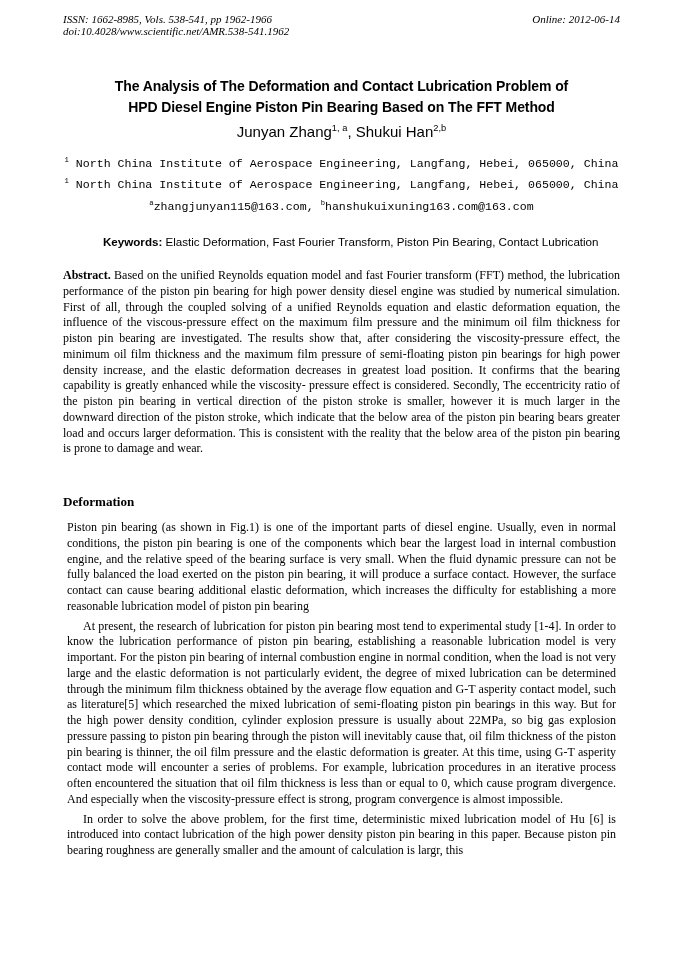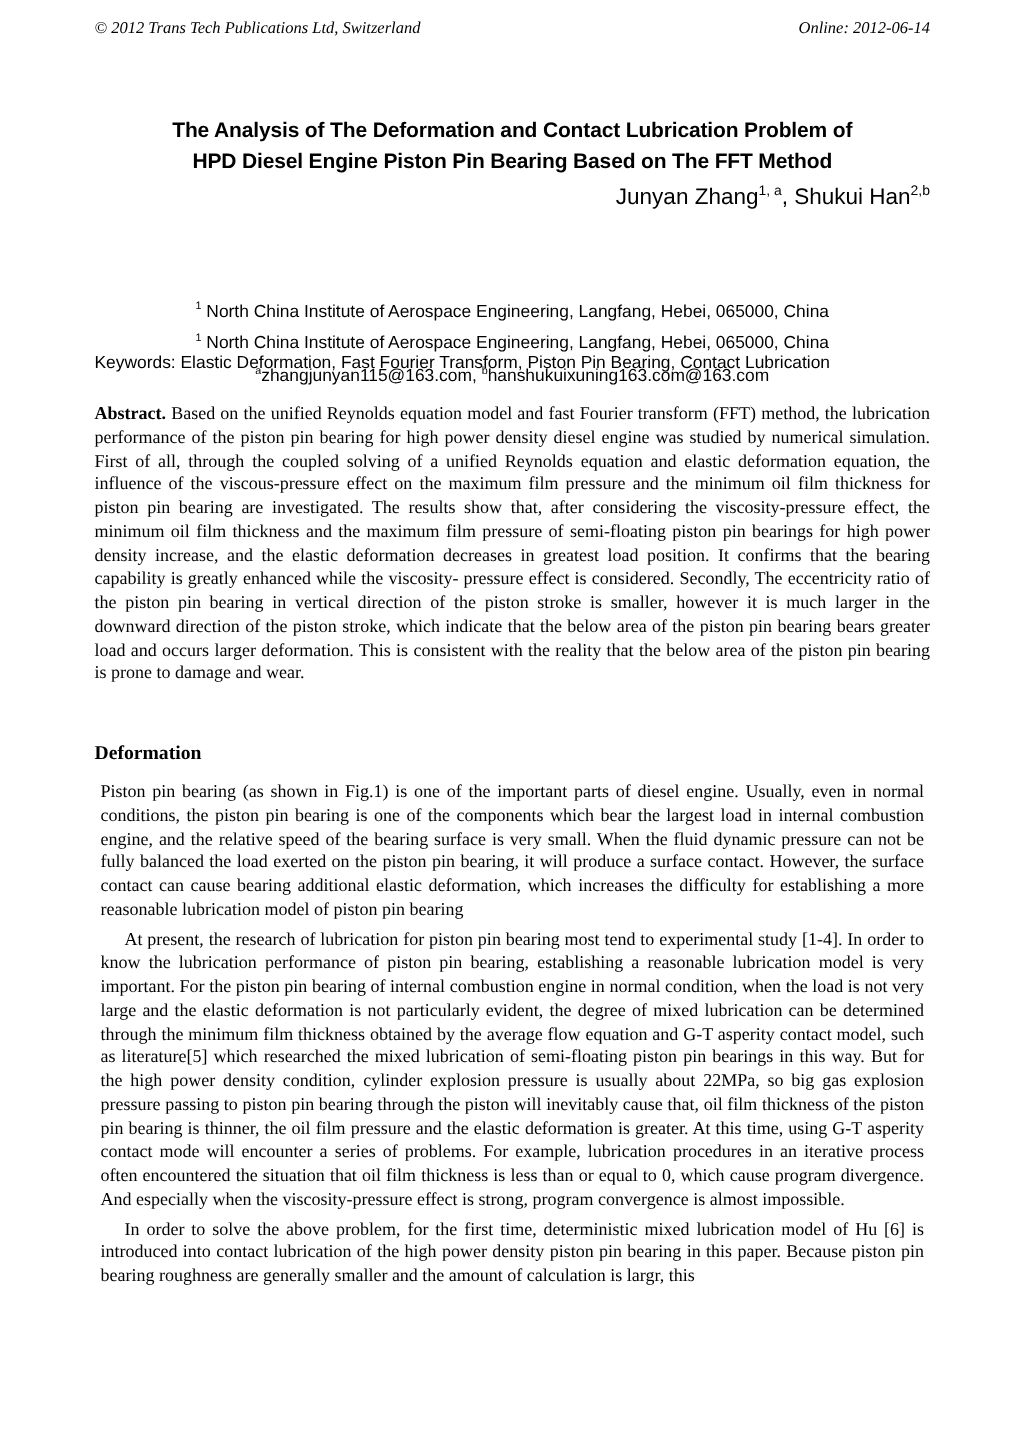--- a/index.html
+++ b/index.html
@@ -4,48 +4,49 @@
 <style>
   html, body { margin: 0; padding: 0; background: #ffffff; }
   body { width: 678px; height: 959px; position: relative; overflow: hidden; color: #000; }
   .page { position: absolute; left: 63px; top: 0; width: 557px; }
   .hdr { position: absolute; top: 13px; left: 0; width: 557px;
          font-family: "Liberation Serif", serif; font-style: italic; font-size: 11px; line-height: 12px; }
   .hdr .left { position: absolute; left: 0; top: 0; }
   .hdr .right { position: absolute; right: 0; top: 0; }
   .title { position: absolute; top: 76px; left: 0; width: 557px; text-align: center;
            font-family: "Liberation Sans", sans-serif; font-weight: bold; font-size: 14px; line-height: 21px; letter-spacing: -0.1px; }
-  .authors { position: absolute; top: 123px; left: 0; width: 557px; text-align: right;
+  .authors { position: absolute; top: 123px; left: 0; width: 557px; text-align: center;
              font-family: "Liberation Sans", sans-serif; font-size: 15px; line-height: 18px; }
   .affil { position: absolute; left: 0; width: 557px; text-align: center;
-           font-family: Liberation Sans, sans-serif; font-size: 11.6px; line-height: 14px; margin-top: 44px; }
+           font-family: Liberation Mono, monospace; font-size: 11.6px; line-height: 14px; }
   .affil1 { top: 157px; }
   .affil2 { top: 178px; }
   .emails { top: 200px; }
   sup { font-size: 0.62em; vertical-align: super; line-height: 0; }
   .keywords { position: absolute; top: 235px; left: 0; width: 560px;
               font-family: "Liberation Sans", sans-serif; font-size: 11.6px; line-height: 14px; white-space: nowrap; }
-  .keywords b { font-weight: normal; }
+  .keywords b { font-weight: bold; margin-left: 40px; }
   .body-text { font-family: "Liberation Serif", serif; font-size: 12px; line-height: 15.75px; text-align: justify; }
   .abstract { position: absolute; top: 268px; left: 0; width: 557px; }
   .abstract b { font-weight: bold; }
   .section-h { position: absolute; top: 494px; left: 0;
                font-family: "Liberation Serif", serif; font-weight: bold; font-size: 13.1px; }
   .intro { position: absolute; top: 516px; left: 0; width: 557px; }
   .intro p { margin: 4px; }
   .intro p.indent { text-indent: 16px; }
 </style>
 </head>
 <body>
 
 <div class="page">
 
   <div class="hdr">
     <div class="left">
-      <div>© 2012 Trans Tech Publications Ltd, Switzerland</div>
+      <div>ISSN: 1662-8985, Vols. 538-541, pp 1962-1966</div>
+      <div>doi:10.4028/www.scientific.net/AMR.538-541.1962</div>
     </div>
     <div class="right">Online: 2012-06-14</div>
   </div>
 
   <div class="title">
     <div>The Analysis of The Deformation and Contact Lubrication Problem of</div>
     <div>HPD Diesel Engine Piston Pin Bearing Based on The FFT Method</div>
   </div>
 
   <div class="authors">

